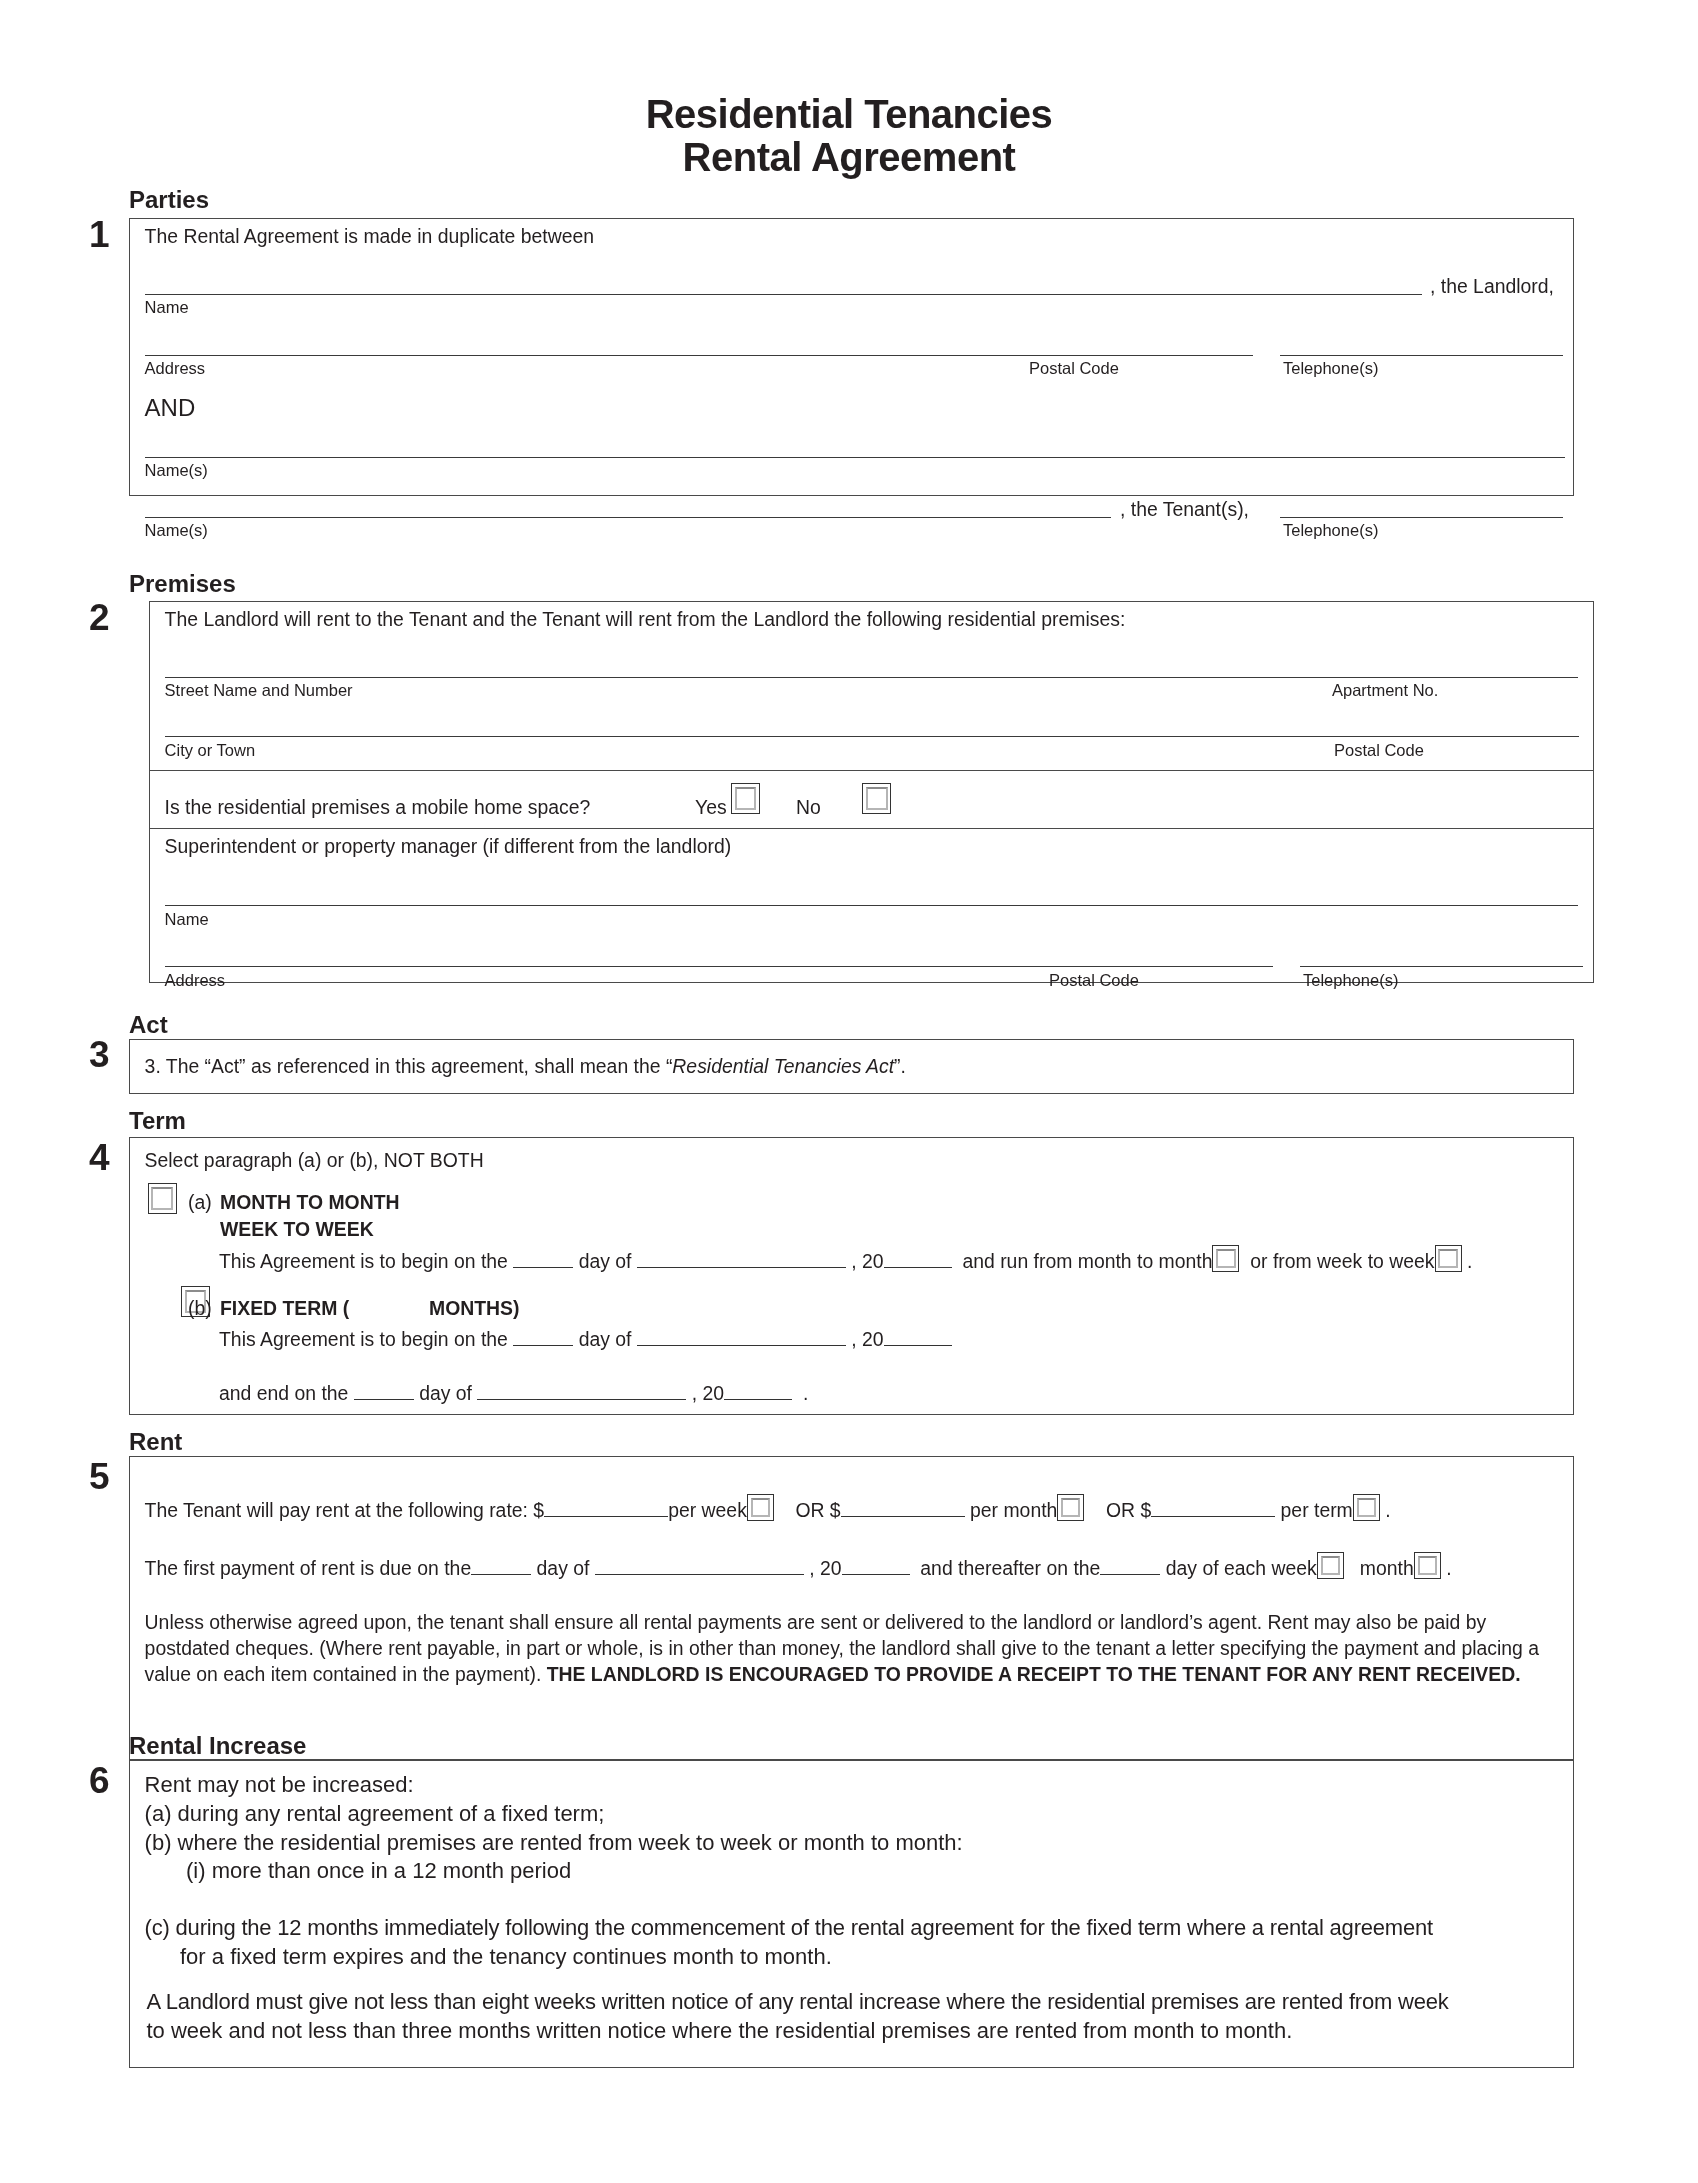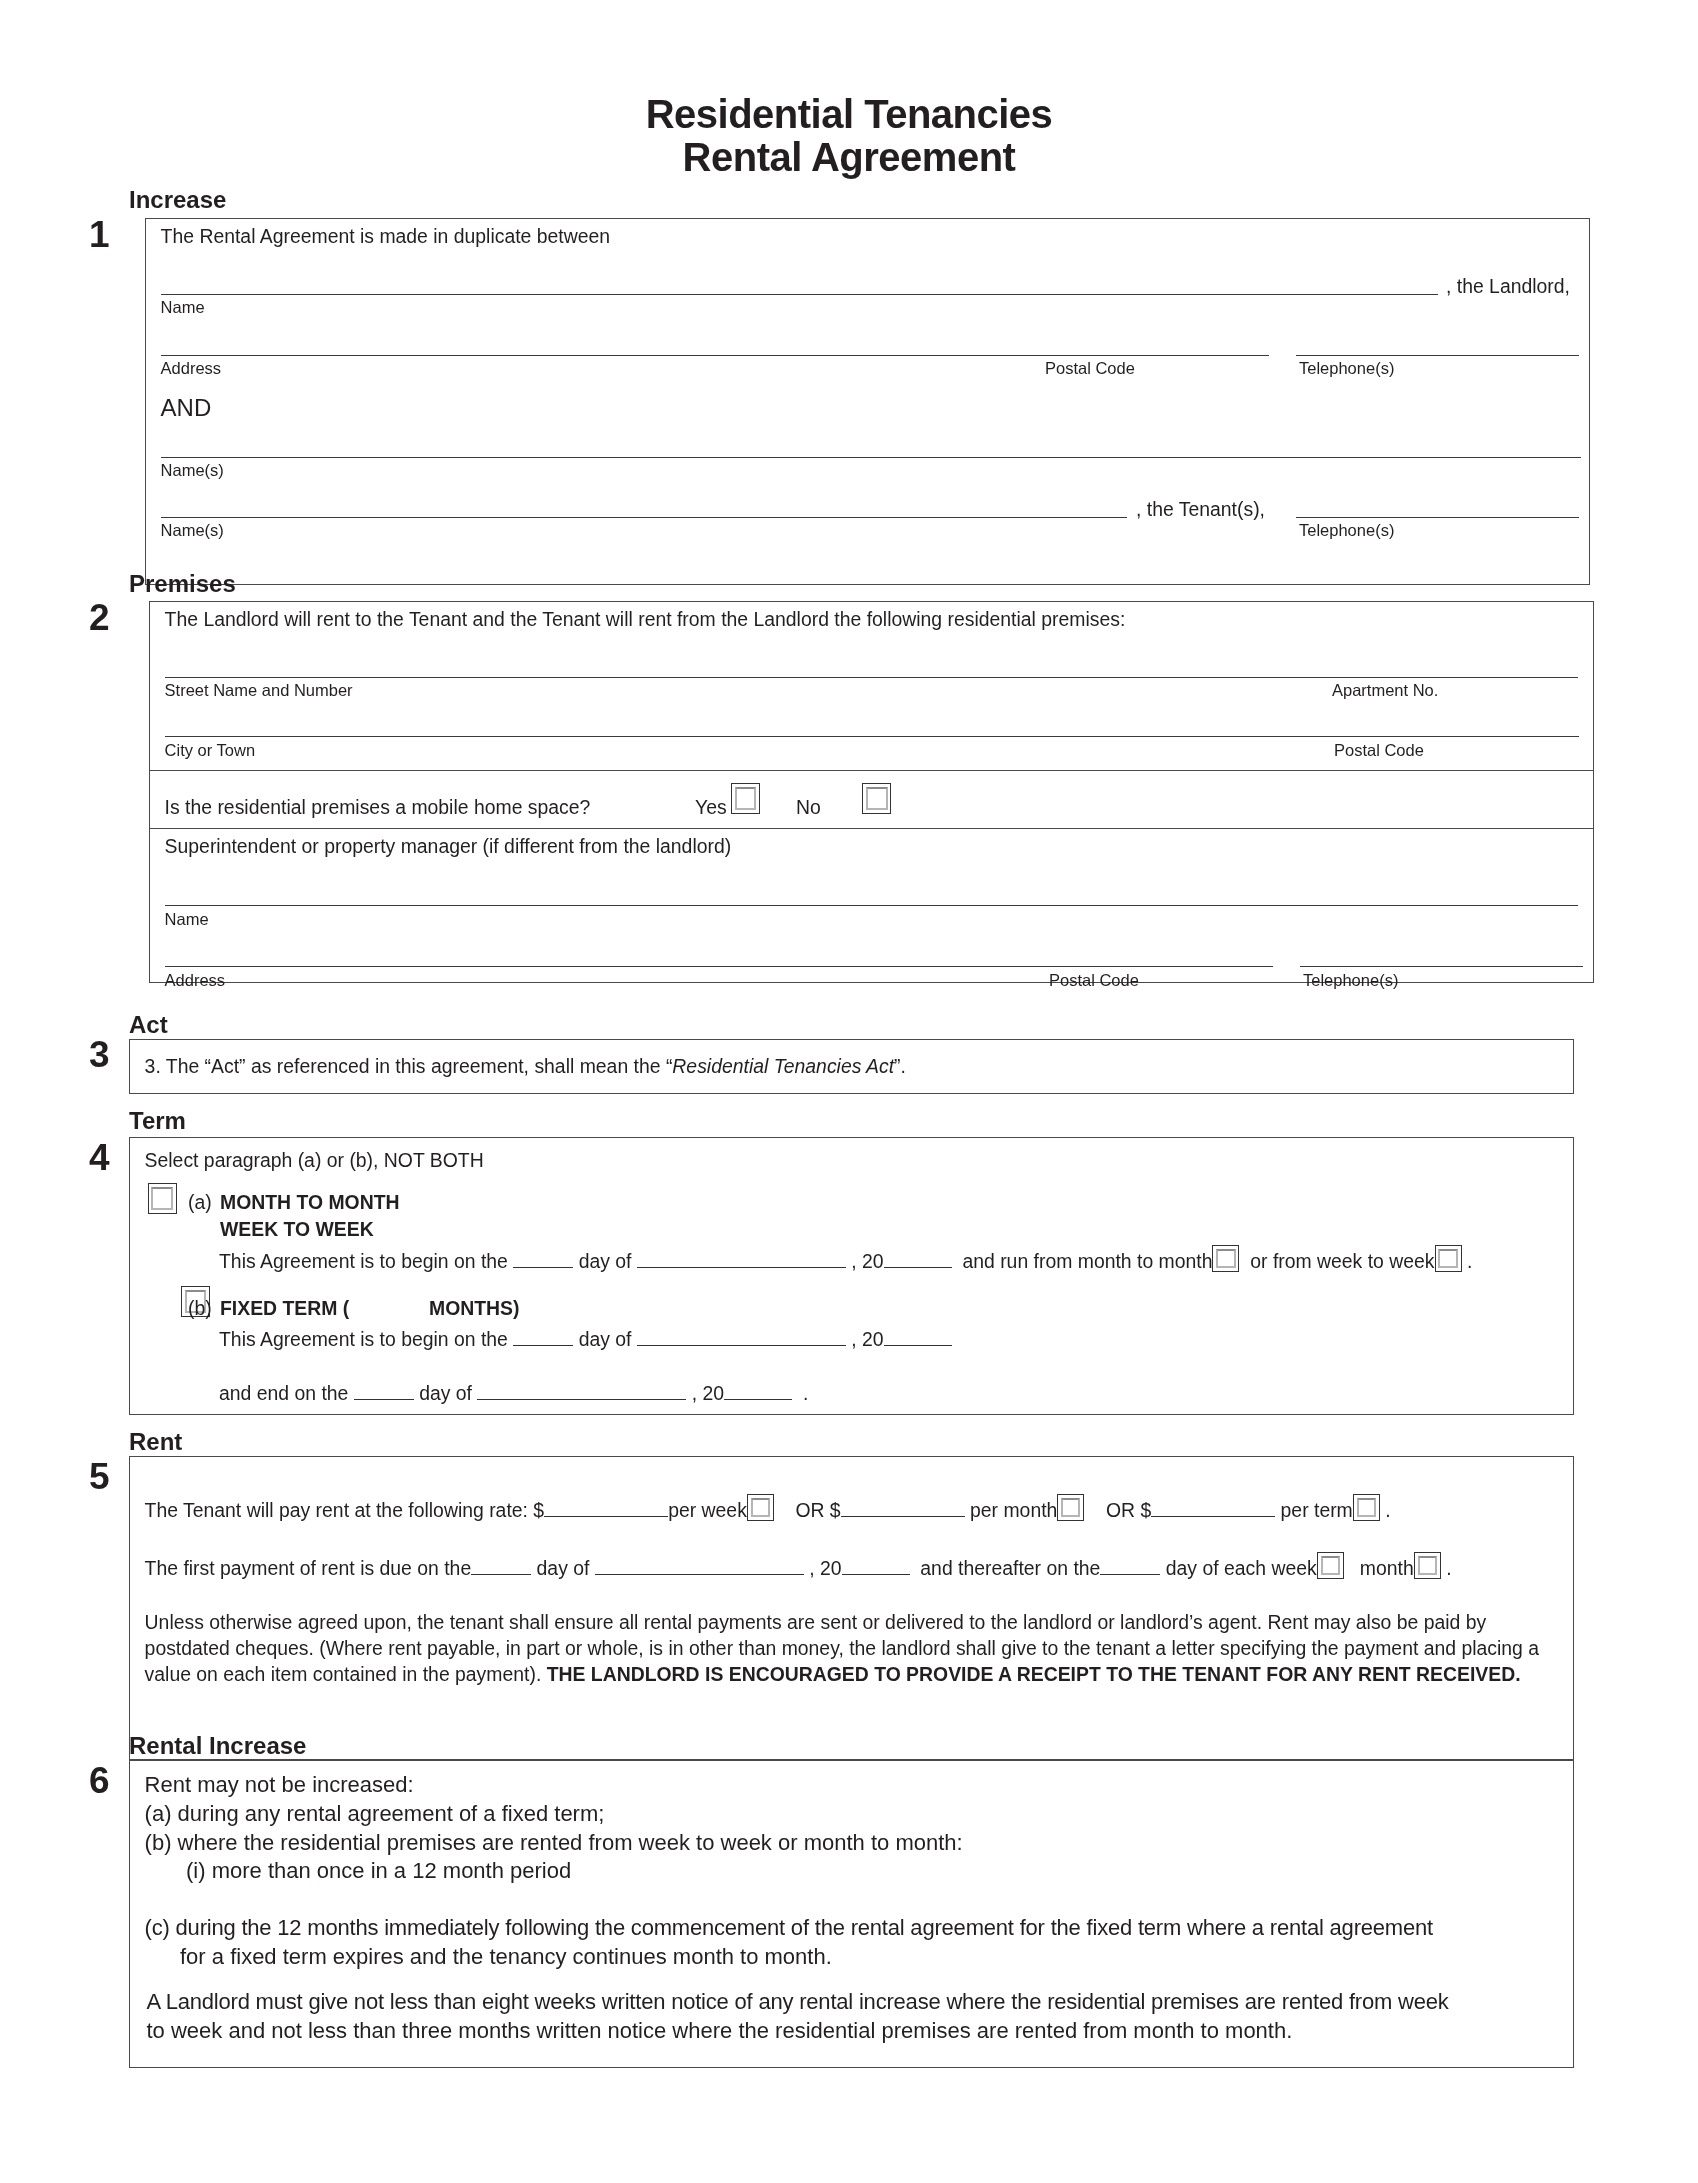--- a/index.html
+++ b/index.html
@@ -22,23 +22,23 @@
   .i { font-style: italic; }
   .para { font-size: 19.4px; line-height: 26px; }
   .para6 { font-size: 22px; line-height: 29px; }
 </style>
 </head>
 <body>
 
 <div class="abs title" style="top:93px;">Residential Tenancies</div>
 <div class="abs title" style="top:136px;">Rental Agreement</div>
 
-<div class="abs sec-heading" style="top:186px;">Increase</div>
+<div class="abs sec-heading" style="top:186px;">Parties</div>
 <div class="abs sec-num" style="top:215px;">1</div>
-<div class="abs box" style="top:218px; height:367px;margin-left:16px;">
+<div class="abs box" style="top:218px; height:278px;">
   <div class="abs txt" style="left:14.6px; top:5.8px;">The Rental Agreement is made in duplicate between</div>
   <div class="abs line" style="left:14.6px; top:75px; width:1277px;"></div>
   <div class="abs txt" style="left:1300px; top:56px;">, the Landlord,</div>
   <div class="abs lbl" style="left:14.6px; top:79px;">Name</div>
 
   <div class="abs line" style="left:14.6px; top:136px; width:1108px;"></div>
   <div class="abs line" style="left:1150px; top:136px; width:283px;"></div>
   <div class="abs lbl" style="left:14.6px; top:140px;">Address</div>
   <div class="abs lbl" style="left:899px; top:140px;">Postal Code</div>
   <div class="abs lbl" style="left:1153px; top:140px;">Telephone(s)</div>

